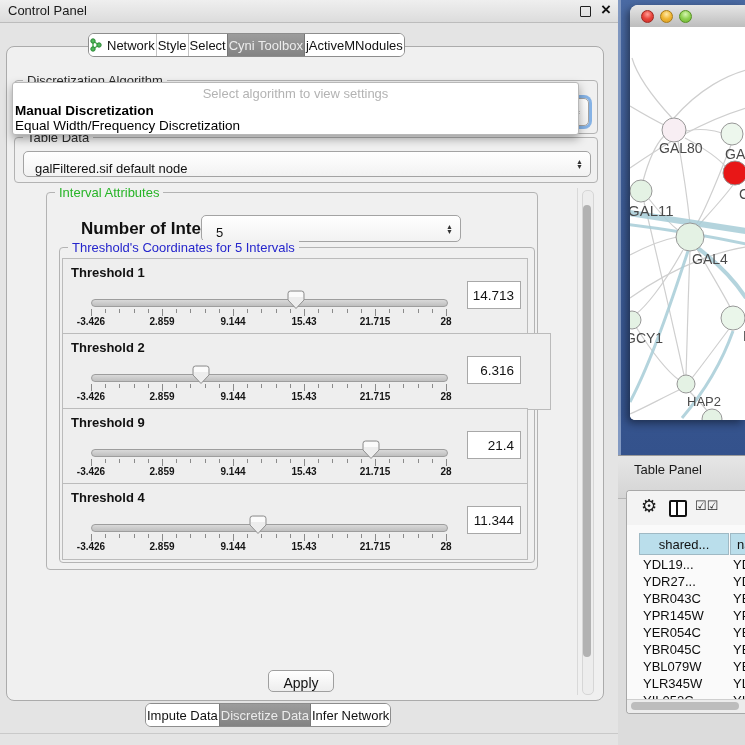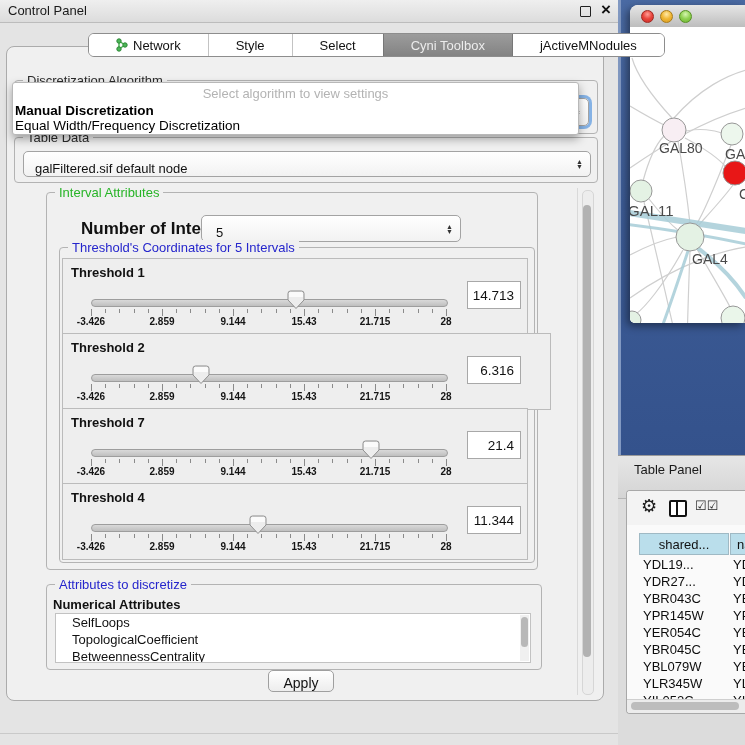--- a/index.html
+++ b/index.html
@@ -14,21 +14,21 @@
   .cp-title{position:absolute;left:8px;top:0;line-height:22px;font-size:13px;color:#1a1a1a;}
   .float-box{position:absolute;left:580px;top:6px;width:9px;height:9px;border:1.5px solid #222;border-radius:1px;background:transparent;}
   .close-x{position:absolute;left:601px;top:-1px;font-size:17px;font-weight:bold;color:#111;line-height:22px;}
 
   .outer-panel{position:absolute;left:6px;top:46px;width:596px;height:653px;
     background:#f0f0f0;border:1px solid #ababab;border-radius:8px;}
 
   
   .tabgroup{position:absolute;display:flex;height:22px;background:#fff;border:1px solid #8d8d8d;
     border-radius:6px;overflow:hidden;font-size:13px;z-index:6;}
-  .tabgroup .tab{display:flex;align-items:center;gap:5px;padding:0 27px;border-left:1px solid #c3c3c3;
+  .tabgroup .tab{display:flex;align-items:center;gap:5px;padding:0 1px;border-left:1px solid #c3c3c3;
     background:#fff;color:#111;white-space:nowrap;}
   .tabgroup .tab:first-child{border-left:none;}
   .tabgroup .tab.selected{background:linear-gradient(#9c9c9c,#838383);color:#ececec;border-left-color:#777;}
   .tabgroup .tab.selected + .tab{border-left-color:#777;}
   .top-tab-bar{left:88px;top:33px;}
   .bottom-tab-bar{left:145px;top:703px;}
   .hairline{position:absolute;left:0;top:733px;width:618px;height:1px;background:#c9c9c9;}
 
   
   .groupbox{position:absolute;border:1px solid #b3b3b3;border-radius:4px;background:transparent;}
@@ -75,21 +75,21 @@
   .attr-scroll{position:absolute;right:1px;top:1px;width:9px;height:46px;background:#f0f0f0;}
   .attr-scroll .thumb{position:absolute;left:1px;top:2px;width:7px;height:30px;background:#b8b8b8;border-radius:4px;}
 
   .apply-btn{position:absolute;left:268px;top:670px;width:66px;height:22px;background:linear-gradient(#ffffff,#ededed);
     border:1px solid #9f9f9f;border-radius:5px;font-size:14px;text-align:center;line-height:22px;color:#111;z-index:4;}
 
   
   .desktop{position:absolute;left:618px;top:0;width:127px;height:745px;background:#dcdcdc;}
   .blue-bg{position:absolute;left:0;top:0;width:127px;height:455px;
     background:linear-gradient(180deg,#4a6aa3 0%,#3d5c96 45%,#34528c 100%);border-left:3px solid #8299c2;box-sizing:border-box;}
-  .net-window{position:absolute;left:12px;top:5px;width:115px;height:318px;border-radius:8px 0 0 5px;
+  .net-window{position:absolute;left:12px;top:5px;width:115px;height:415px;border-radius:8px 0 0 5px;
     box-shadow:-3px 3px 9px rgba(0,0,0,0.45);overflow:hidden;background:#fff;}
   .net-titlebar{position:absolute;left:0;top:0;width:115px;height:22px;
     background:linear-gradient(#e6e6e6,#bdbdbd);border-bottom:1px solid #979797;border-radius:8px 0 0 0;}
   .light{position:absolute;top:4.5px;width:13px;height:13px;border-radius:50%;box-sizing:border-box;}
   .light.red{left:11px;background:radial-gradient(circle at 50% 30%,#ff9d96 0%,#e8433a 50%,#c9302a 100%);border:1px solid #9e2721;}
   .light.yellow{left:30px;background:radial-gradient(circle at 50% 30%,#ffe9a8 0%,#f0b633 50%,#d79a22 100%);border:1px solid #a87a18;}
   .light.green{left:49px;background:radial-gradient(circle at 50% 30%,#d6f5b0 0%,#8fd151 50%,#6cb32f 100%);border:1px solid #568f25;}
   .net-canvas{position:absolute;left:0;top:22px;width:115px;height:393px;background:#fff;overflow:hidden;}
 
   .tp-bar{position:absolute;left:0;top:455px;width:127px;height:44px;
@@ -270,21 +270,21 @@
           <span class="tick-label" style="left:383.0px;">28</span>
           <div style="position:absolute;left:129.0px;top:0;width:18px;height:52px;">
             <svg class="thumb-svg" width="18" height="20" viewBox="0 0 18 20">
               <path d="M3.5 1 h11 a2.5 2.5 0 0 1 2.5 2.5 v6.5 l-8 8.5 -8 -8.5 v-6.5 a2.5 2.5 0 0 1 2.5 -2.5 z" fill="#ededed" stroke="#8f8f8f" stroke-width="1"></path>
               <path d="M4 2 h10 a2 2 0 0 1 2 2 v3 h-14 v-3 a2 2 0 0 1 2 -2 z" fill="#fbfbfb"></path>
             </svg>
           </div>
           <div class="val-box">6.316</div>
         </div>
         <div class="threshold-box" style="top: 408px;">
-          <span class="th-label">Threshold 7</span>
+          <span class="th-label">Threshold 9</span>
           <div class="track"></div>
           <span class="tick" style="left:28.0px;top:50px;height:7px;"></span>
           <span class="tick" style="left:42.2px;top:50px;height:4px;"></span>
           <span class="tick" style="left:56.4px;top:50px;height:4px;"></span>
           <span class="tick" style="left:70.6px;top:50px;height:4px;"></span>
           <span class="tick" style="left:84.8px;top:50px;height:4px;"></span>
           <span class="tick" style="left:99.0px;top:50px;height:7px;"></span>
           <span class="tick" style="left:113.2px;top:50px;height:4px;"></span>
           <span class="tick" style="left:127.4px;top:50px;height:4px;"></span>
           <span class="tick" style="left:141.6px;top:50px;height:4px;"></span>
@@ -357,37 +357,34 @@
           <div style="position:absolute;left:185.8px;top:0;width:18px;height:52px;">
             <svg class="thumb-svg" width="18" height="20" viewBox="0 0 18 20">
               <path d="M3.5 1 h11 a2.5 2.5 0 0 1 2.5 2.5 v6.5 l-8 8.5 -8 -8.5 v-6.5 a2.5 2.5 0 0 1 2.5 -2.5 z" fill="#ededed" stroke="#8f8f8f" stroke-width="1"></path>
               <path d="M4 2 h10 a2 2 0 0 1 2 2 v3 h-14 v-3 a2 2 0 0 1 2 -2 z" fill="#fbfbfb"></path>
             </svg>
           </div>
           <div class="val-box">11.344</div>
         </div>
       </div>
 
-    <div class="groupbox" style="left:46px;top:584px;width:494px;height:84px;">
-      <span class="legend blue">Attributes to discretize</span>
-      <span class="attr-subtitle">Numerical Attributes</span>
-      <div class="attr-list">
-        <div id="attr-items">
-            <div class="attr-item">SelfLoops</div>
-            <div class="attr-item">TopologicalCoefficient</div>
-            <div class="attr-item">BetweennessCentrality</div>
-          </div>
-        <div class="attr-scroll">
-            <div class="thumb"></div>
-          </div>
-      </div>
-    </div>
 
     <button class="apply-btn">Apply</button>
 
+    <nav class="tabgroup bottom-tab-bar">
+        <div class="tab">
+          <span>Impute Data</span>
+        </div>
+        <div class="tab selected">
+          <span>Discretize Data</span>
+        </div>
+        <div class="tab">
+          <span>Infer Network</span>
+        </div>
+      </nav>
     <div class="hairline"></div>
   </section>
 
   <section class="desktop">
     <div class="blue-bg"></div>
 
     <div class="net-window">
       <div class="net-titlebar">
         <span class="light red"></span>
         <span class="light yellow"></span>

